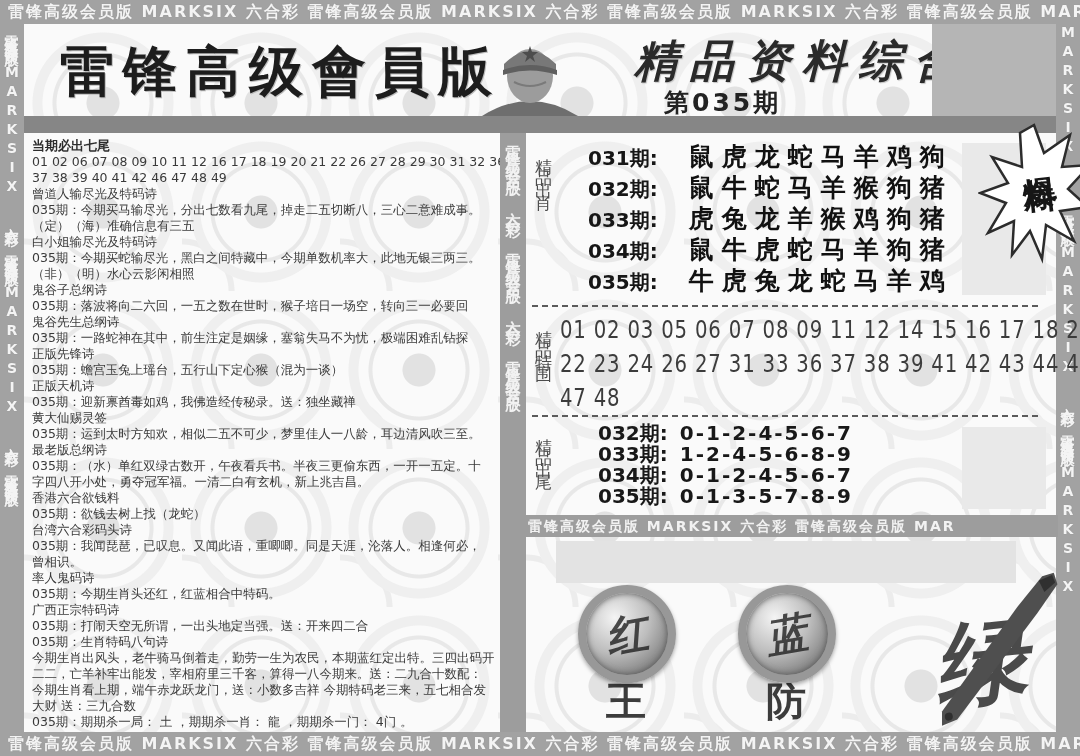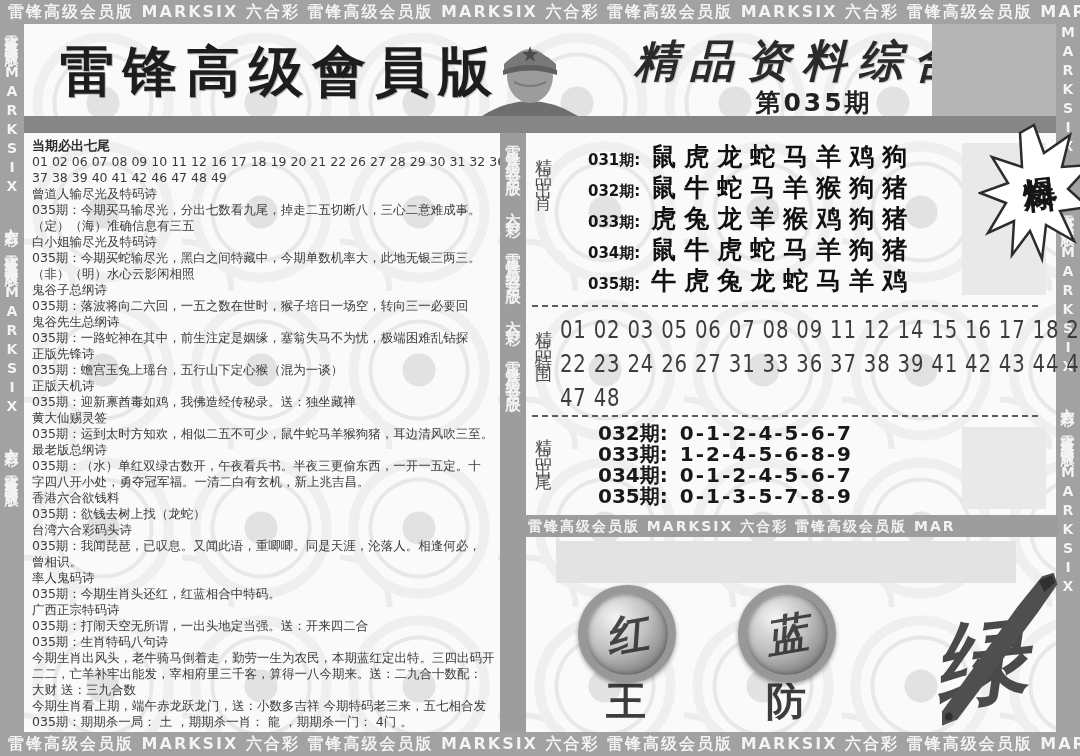--- a/index.html
+++ b/index.html
@@ -32,21 +32,21 @@
 
   
   .header{position:absolute;left:24px;top:24px;width:908px;height:92px;overflow:hidden;}
   .title-left{position:absolute;left:36px;top:12px;font-family:"DejaVu Serif",serif;
     font-size:54px;font-weight:bold;color:#1d1d1d;letter-spacing:9px;white-space:nowrap;
     text-shadow:1px 1px 0 #bdbdbd;}
   .portrait{position:absolute;left:446px;top:0;width:120px;height:92px;}
   .title-right{position:absolute;left:610px;top:8px;font-family:"DejaVu Serif",serif;
     font-style:italic;font-size:44px;font-weight:bold;color:#2a2a2a;letter-spacing:12px;
     white-space:nowrap;text-shadow:1px 1px 1px #c2c2c2;}
-  .issue{position:absolute;left:640px;top:62px;width:300px;text-align:center;
+  .issue{position:absolute;left:640px;top:62px;width:300px;text-align:left;
     font-size:25px;font-weight:bold;color:#222;letter-spacing:3px;}
 
   .darkbar{position:absolute;left:24px;top:116px;width:1032px;height:17px;background:#868686;}
 
   
   .content{position:absolute;left:24px;top:133px;width:1032px;height:649px;}
   .leftcol{position:absolute;left:0;top:0;width:476px;height:599px;overflow:hidden;
     box-sizing:border-box;padding:4px 2px 0 8px;}
   .headline{font-size:13px;font-weight:bold;color:#2d2d2d;line-height:17px;}
   .pline{font-size:12.5px;color:#3a3a3a;line-height:16px;white-space:nowrap;}
@@ -56,21 +56,21 @@
 
   .rightcol{position:absolute;left:502px;top:0;width:530px;height:599px;overflow:visible;}
 
   .vlabel{position:absolute;left:4px;width:26px;font-family:"DejaVu Serif",serif;
     font-size:17px;color:#4c4c4c;writing-mode:vertical-rl;text-orientation:upright;
     letter-spacing:12px;}
 
   
   .zrows{position:absolute;left:62px;top:8px;}
   .zrow{height:31px;line-height:31px;white-space:nowrap;}
-  .zk{font-size:15px;font-weight:bold;color:#161616;margin-right:11px;}
+  .zk{font-size:20px;font-weight:bold;color:#161616;margin-right:31px;}
   .zv{font-size:25px;font-weight:bold;color:#111;letter-spacing:8px;
     font-family:Liberation Sans, sans-serif;}
   .censor{position:absolute;background:#e9e9e9;}
   .censor.c1{left:436px;top:10px;width:84px;height:152px;}
   .censor.c2{left:436px;top:294px;width:84px;height:82px;}
 
   .burst{position:absolute;left:452px;top:-10px;width:112px;height:168px;z-index:6;}
   .burst svg{position:absolute;left:0;top:0;}
   .burst-text{position:absolute;left:34px;top:28px;width:44px;text-align:center;
     font-family:"DejaVu Serif",serif;font-weight:bold;font-size:34px;line-height:40px;
@@ -176,21 +176,21 @@
           <div class="pline">正版先锋诗</div>
 
           <div class="pline">035期：蟾宫玉兔上瑶台，五行山下定心猴（混为一谈）</div>
 
           <div class="pline">正版天机诗</div>
 
           <div class="pline">035期：迎新禀酋毒如鸡，我佛造经传秘录。送：独坐藏禅</div>
 
           <div class="pline">黄大仙赐灵签</div>
 
-          <div class="pline">035期：运到太时方知欢，相似二五不可少，鼠牛蛇马羊猴狗猪，耳边清风吹三至。</div>
+          <div class="pline">035期：运到太时方知欢，相似二五不可少，梦里佳人一八龄，耳边清风吹三至。</div>
 
           <div class="pline">最老版总纲诗</div>
 
           <div class="pline">035期：（水）单红双绿古数开，午夜看兵书。半夜三更偷东西，一开一五定。十</div>
 
           <div class="pline">字四八开小处，勇夺冠军福。一清二白有玄机，新上兆吉昌。</div>
 
           <div class="pline">香港六合欲钱料</div>
 
           <div class="pline">035期：欲钱去树上找（龙蛇）</div>
@@ -208,23 +208,23 @@
           <div class="pline">广西正宗特码诗</div>
 
           <div class="pline">035期：打闹天空无所谓，一出头地定当强。送：开来四二合</div>
 
           <div class="pline">035期：生肖特码八句诗</div>
 
           <div class="pline">今期生肖出风头，老牛骑马倒着走，勤劳一生为农民，本期蓝红定出特。三四出码开</div>
 
           <div class="pline">二二，亡羊补牢出能发，宰相府里三千客，算得一八今期来。送：二九合十数配：</div>
 
+          <div class="pline">今期生肖看上期，端午赤龙跃龙门，送：小数多吉祥 今期特码老三来，五七相合发</div>
+
           <div class="pline">大财 送：三九合数</div>
-
-          <div class="pline">今期生肖看上期，端午赤龙跃龙门，送：小数多吉祥 今期特码老三来，五七相合发</div>
 
           <div class="pline">035期：期期杀一局： 土 ，期期杀一肖： 龍 ，期期杀一门： 4门 。</div>
         </div>
     </div>
 
     <div class="midband">雷锋高级会员版 六合彩 雷锋高级会员版 六合彩 雷锋高级会员版</div>
 
     <div class="rightcol watermark">
 
       <div class="vlabel" style="top:12px;">精品出肖</div>

